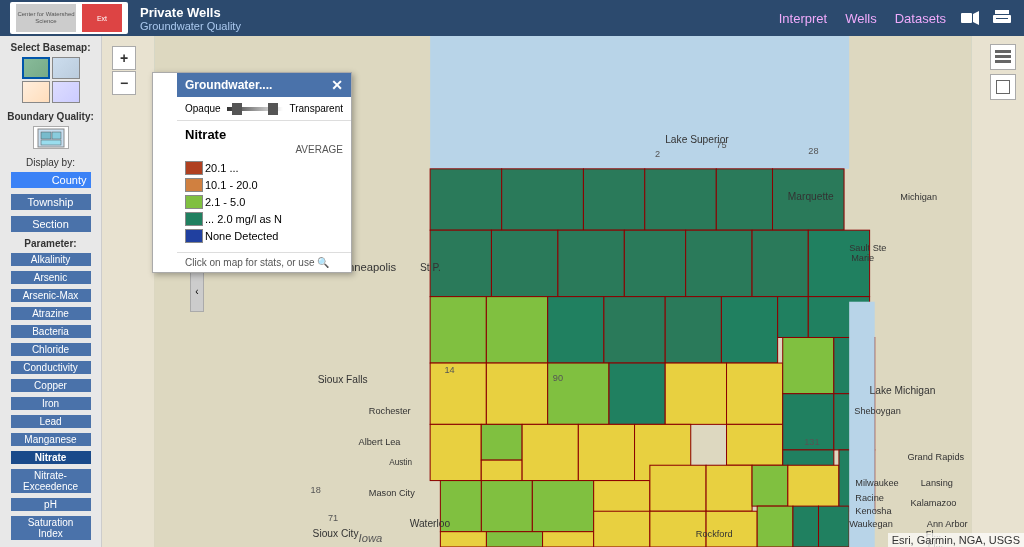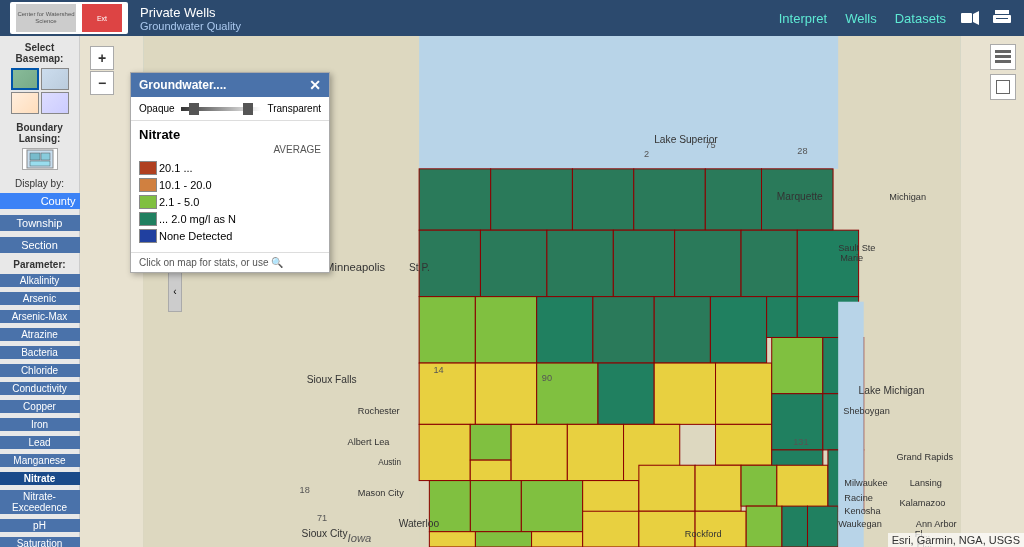--- a/index.html
+++ b/index.html
@@ -38,44 +38,44 @@
       background: #d44;
       display: flex;
       align-items: center;
       justify-content: center;
       font-size: 7px;
       color: white;
     }
     #header-title {
       flex: 1;
     }
-    #header-title .title1 { color: white; font-size: 13px; font-weight: normal; }
+    #header-title .title1 { color: white; font-size: 13px; font-weight: bold; }
     #header-title .title2 { color: #aac8ee; font-size: 11px; }
     #header-nav {
       display: flex;
       gap: 18px;
-      color: #5eead4;
+      color: #f0abfc;
       font-size: 13px;
     }
     #header-nav span { cursor: pointer; }
     #header-icons {
       display: flex;
       gap: 8px;
       color: white;
     }
 
     
     #main {
       display: flex;
       height: 511px;
     }
 
     
     #sidebar {
-      width: 80px;
+      width: 102px;
       background: #e8e8e8;
       border-right: 1px solid #ccc;
       display: flex;
       flex-direction: column;
       align-items: center;
       padding: 6px 4px;
       gap: 4px;
       flex-shrink: 0;
     }
     .sidebar-section-label {
@@ -159,20 +159,21 @@
     #legend-popup {
       position: absolute;
       top: 36px;
       left: 50px;
       width: 200px;
       background: white;
       border: 1px solid #aaa;
       box-shadow: 2px 2px 6px rgba(0,0,0,0.3);
       z-index: 100;
       font-size: 11px;
+      padding-left: 24px;
     }
     #legend-header {
       background: #4a72aa;
       color: white;
       padding: 4px 8px;
       display: flex;
       justify-content: space-between;
       align-items: center;
       font-size: 12px;
       font-weight: bold;
@@ -385,21 +386,21 @@
 
   <div id="sidebar">
     <div class="sidebar-section-label">Select Basemap:</div>
     <div class="basemap-grid">
       <div class="basemap-tile t1 selected"></div>
       <div class="basemap-tile t2"></div>
       <div class="basemap-tile t3"></div>
       <div class="basemap-tile t4"></div>
     </div>
 
-    <div class="sidebar-section-label">Boundary Lansing:</div>
+    <div class="sidebar-section-label">Boundary Quality:</div>
     <div style="width:36px;height:28px;background:white;border:1px solid #aaa;margin-bottom:4px;display:flex;align-items:center;justify-content:center;">
       <svg width="28" height="20" viewBox="0 0 28 20">
           <rect x="1" y="1" width="26" height="18" fill="#c8dff0" stroke="#888" stroke-width="1"></rect>
           <rect x="4" y="4" width="10" height="7" fill="#7bc" stroke="#555" stroke-width="0.5"></rect>
           <rect x="15" y="4" width="9" height="7" fill="#8cd" stroke="#555" stroke-width="0.5"></rect>
           <rect x="4" y="12" width="20" height="5" fill="#9de" stroke="#555" stroke-width="0.5"></rect>
         </svg>
     </div>
 
     <div class="display-label">Display by:</div>

